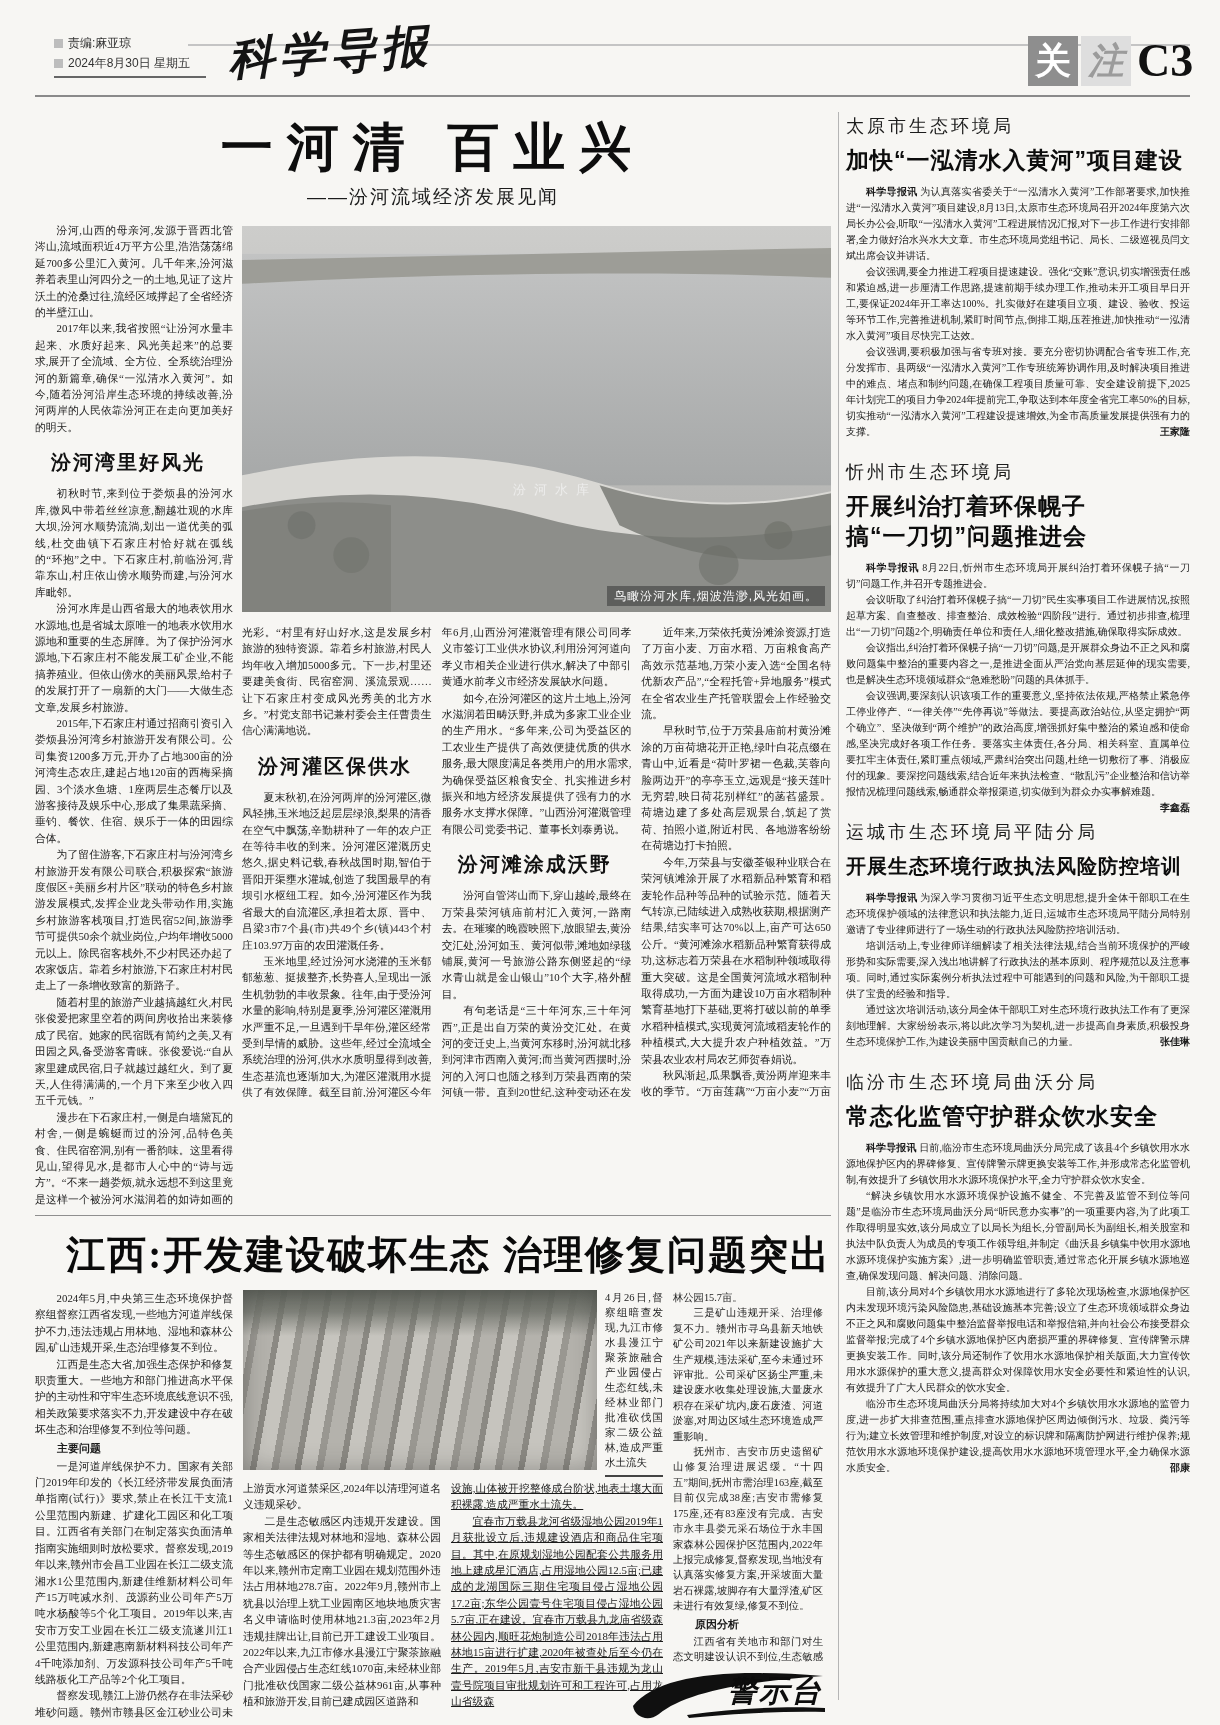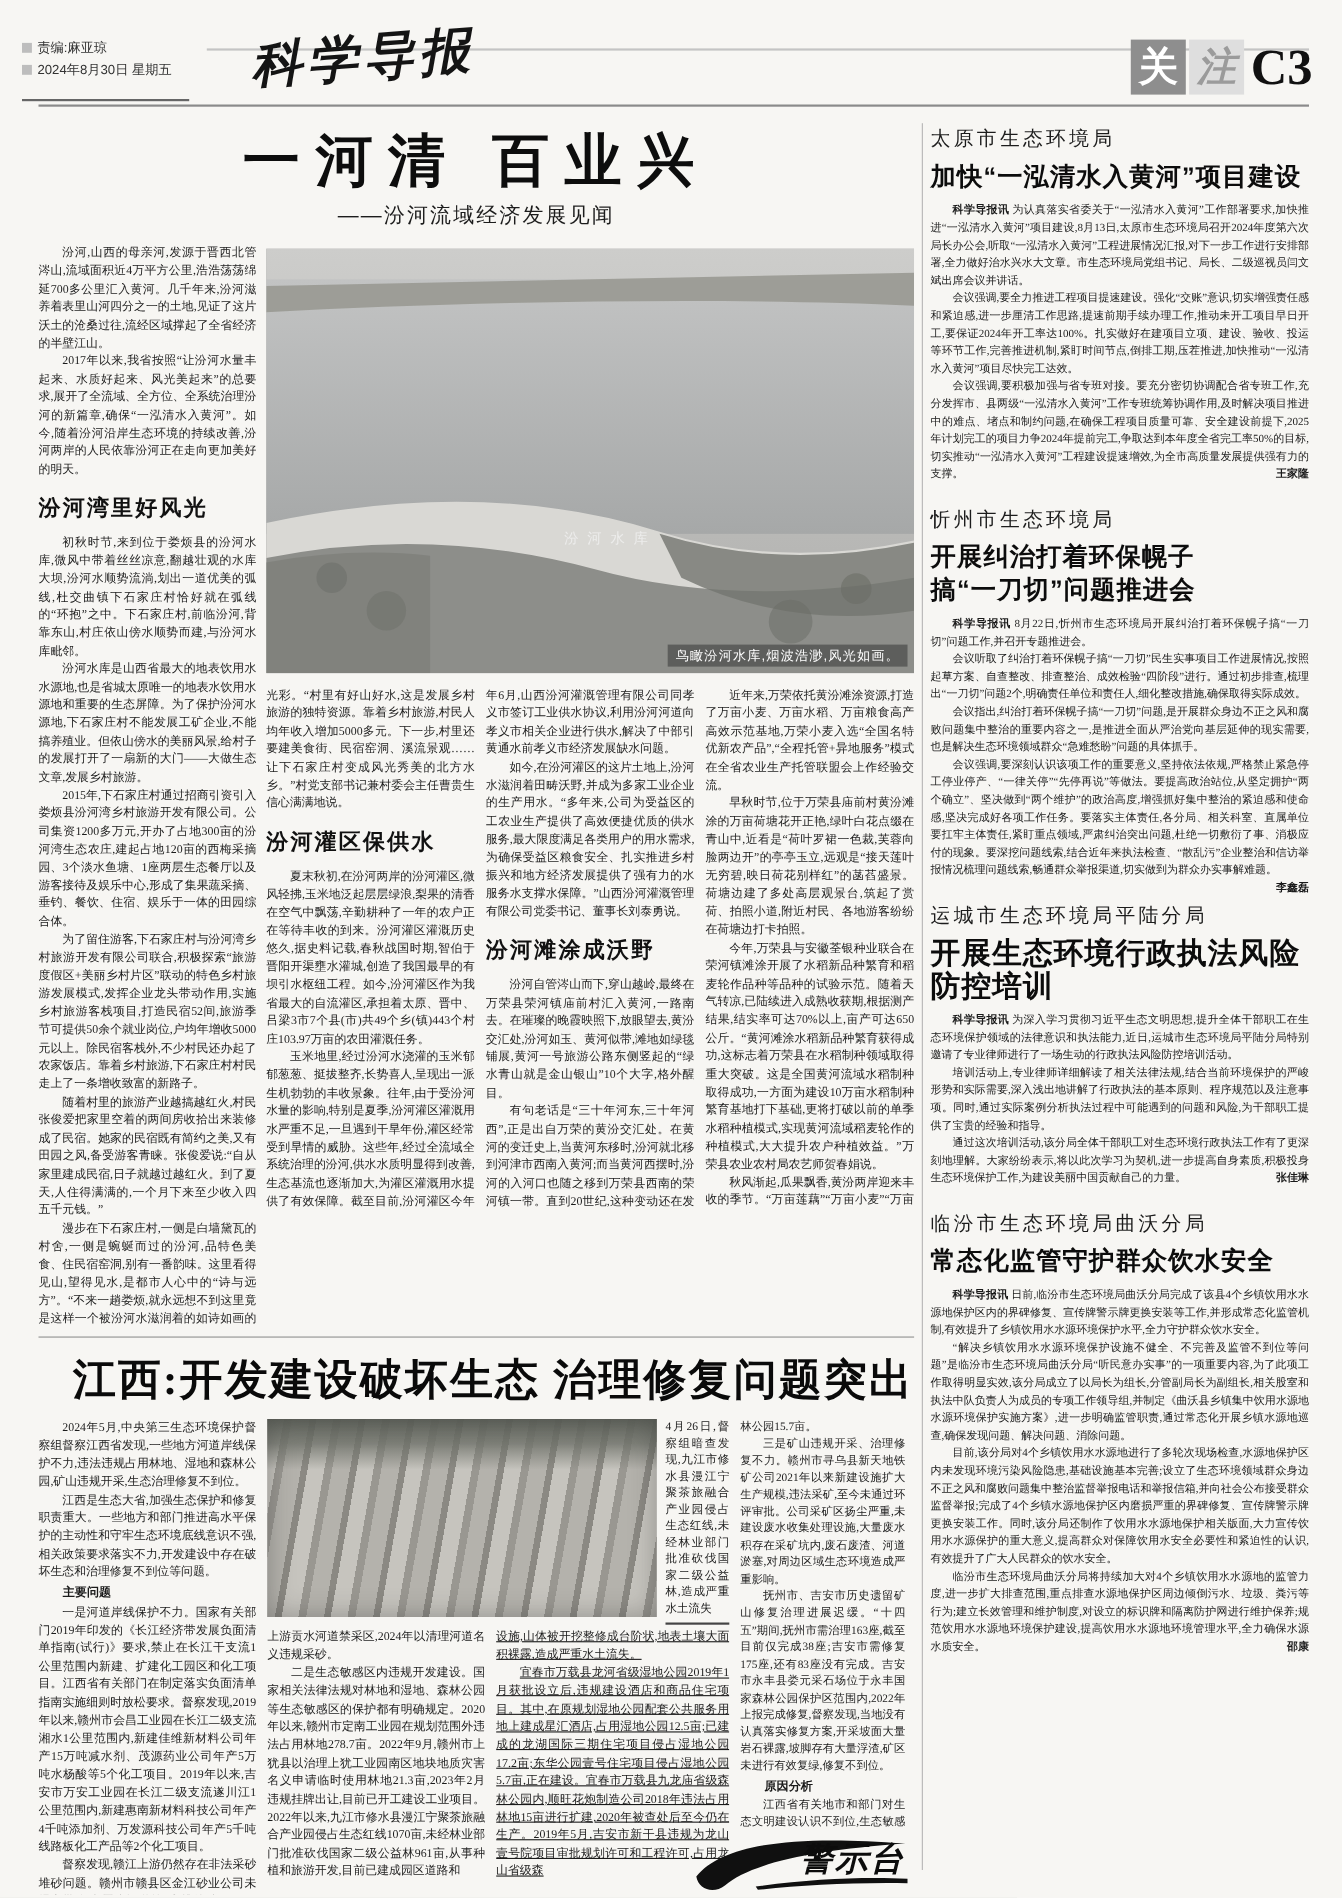--- a/index.html
+++ b/index.html
@@ -1,20 +1,20 @@
 <!DOCTYPE html>
 <html><head>
 <meta charset="utf-8">
 <style>
   html,body{margin:0;padding:0;}
   body{width:1220px;height:1725px;background:#e8e7e4;font-family:"Liberation Serif","DejaVu Serif",serif;color:#1a1a1a;}
   #page{position:relative;width:1220px;height:1725px;background:#f7f6f3;overflow:hidden;}
 
   
-  .ed-block{position:absolute;left:20px;top:33px;width:152px;font:12px/20px "Liberation Sans","DejaVu Sans",sans-serif;color:#333;border-bottom:2px solid #666;padding-bottom:17px;}
+  .ed-block{position:absolute;left:54px;top:33px;width:152px;font:12px/20px "Liberation Sans","DejaVu Sans",sans-serif;color:#333;border-bottom:2px solid #666;padding-bottom:3px;}
   .sq{display:inline-block;width:9px;height:9px;background:#bdbdbd;margin-right:5px;vertical-align:middle;}
   .masthead{position:absolute;left:228px;top:22px;font-family:"Liberation Serif","DejaVu Serif",serif;font-style:italic;font-weight:bold;font-size:46px;letter-spacing:5px;transform:rotate(-4deg);color:#141414;}
   .top-rule{position:absolute;left:188px;top:44px;width:1002px;height:2px;background:#c4c4c4;}
   .badge{position:absolute;left:1028px;top:36px;display:flex;align-items:flex-end;}
   .b1{width:50px;height:50px;background:#8e8e8e;color:#fff;text-align:center;font:900 36px/50px "Liberation Sans","DejaVu Sans",sans-serif;}
   .b2{width:50px;height:50px;background:#dedede;color:#9b9b9b;text-align:center;font-style:italic;font-weight:900;font-size:36px;line-height:50px;margin-left:3px;font-family:"Liberation Serif",serif;}
   .pn{font:700 46px/50px "Liberation Serif","DejaVu Serif",serif;margin-left:6px;color:#111;}
   .header-rule{position:absolute;left:35px;top:95px;width:1155px;height:2px;background:#8a8a8a;}
 
   
@@ -30,21 +30,21 @@
   .right-part{flex:1;display:flex;flex-direction:column;min-width:0;}
   .photo-main{position:relative;height:386px;margin:4px 0 12px;background:#b9b9b7;overflow:hidden;}
   .photo-main svg{display:block;width:100%;height:100%;}
   .photo-main figcaption{position:absolute;right:6px;bottom:6px;background:rgba(45,45,45,.5);color:#fff;font:12px/18px "Liberation Sans","DejaVu Sans",sans-serif;padding:1px 7px;letter-spacing:1px;}
   .photo-label{position:absolute;left:46%;top:66%;color:#f2f2f2;opacity:.8;font:13px "Liberation Sans",sans-serif;letter-spacing:8px;}
   .sub-row{display:flex;gap:10px;height:473px;overflow:hidden;}
   .sub-row .col{flex:1;overflow:hidden;height:100%;min-width:0;}
 
   .col p.bp{margin:0;text-indent:2em;font-size:10.8px;line-height:16.4px;text-align:justify;color:#1c1c1c;}
   .col p.ni{text-indent:0;}
-  .sec-head{margin:15px 0 11px;font:700 20px/24px "Liberation Sans","DejaVu Sans",sans-serif;letter-spacing:2px;color:#111;}
+  .sec-head{margin:15px 16px 11px;font:700 20px/24px "Liberation Sans","DejaVu Sans",sans-serif;letter-spacing:2px;color:#111;}
   .inline-head{margin:2px 0;font:700 11px/16px "Liberation Sans","DejaVu Sans",sans-serif;text-indent:2em;}
   .sign{float:right;font-family:"Liberation Sans","DejaVu Sans",sans-serif;font-weight:700;margin-left:6px;}
 
   .sep{border:none;border-top:1px solid #8f8f8f;margin:8px 0 0;}
 
   
   .bottom-article h2{margin:16px 0 4px;text-align:right;font-family:"Liberation Serif","DejaVu Serif",serif;font-weight:900;font-size:39px;line-height:46px;letter-spacing:2px;color:#0a0a0a;}
   .b-row{display:flex;gap:10px;margin-top:12px;height:432px;overflow:hidden;}
   .bcol1{width:198px;flex:none;overflow:hidden;}
   .b-mid{width:420px;flex:none;display:flex;flex-direction:column;}
@@ -62,21 +62,21 @@
   .b4 .b4-text{flex:1;overflow:hidden;}
   .b4 .col p.bp{font-size:10.3px;line-height:15.4px;}
   .warn-logo{position:relative;height:56px;flex:none;margin-top:4px;}
   .warn-logo svg{position:absolute;left:-46px;top:0;width:200px;height:56px;}
   .warn-text{position:absolute;right:0;top:8px;font:900 30px/34px "Liberation Sans","DejaVu Sans",sans-serif;font-style:italic;letter-spacing:2px;color:#0c0c0c;}
 
   
   .sb-art{margin-bottom:20px;}
   .kicker{font:500 18px/24px "Liberation Sans","DejaVu Sans",sans-serif;letter-spacing:3px;color:#1c1c1c;margin-bottom:7px;}
   .sb-head{margin:0 0 9px;font:900 23px/30px "Liberation Sans","DejaVu Sans",sans-serif;letter-spacing:1px;color:#0c0c0c;white-space:pre-line;}
-  .sb-head.small{font-size:27px;}
+  .sb-head.small{font-size:20px;}
   .sb-body p.bp{margin:0;text-indent:2em;font-size:10px;line-height:16px;text-align:justify;}
   .sb-body b{font-family:"Liberation Sans",sans-serif;}
 </style>
 </head>
 <body>
 
 <div id="page">
 
   <div class="top-rule"></div>
   <div class="ed-block">

